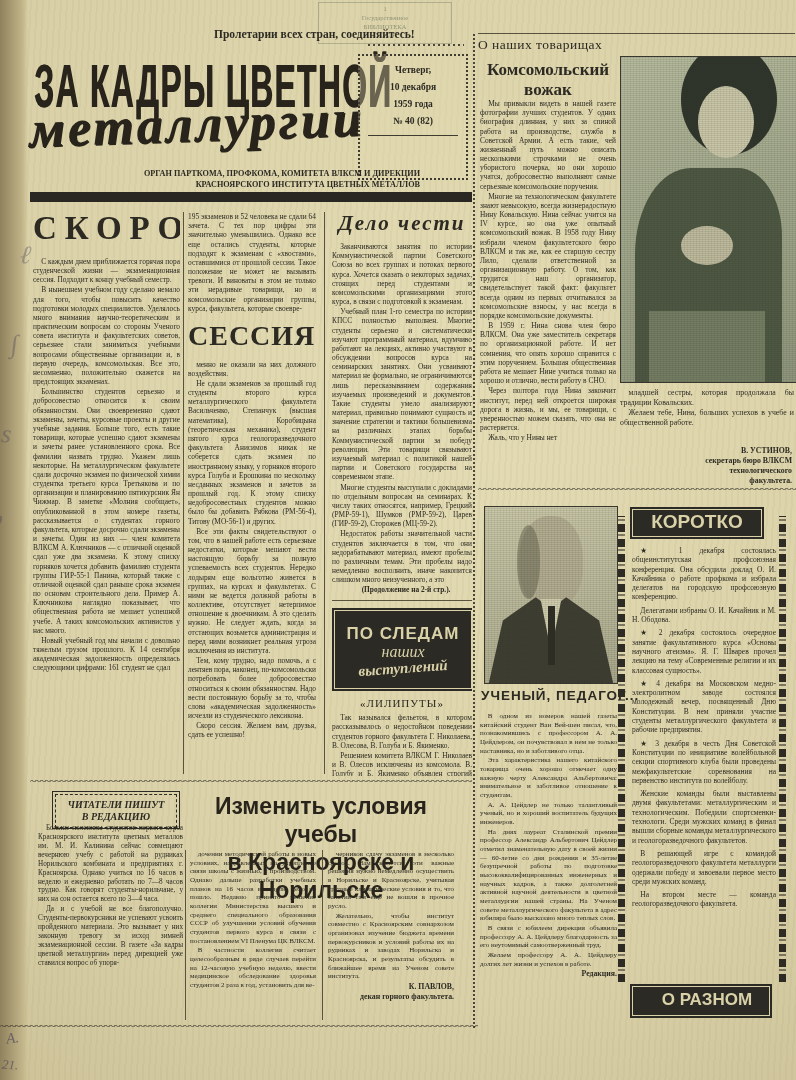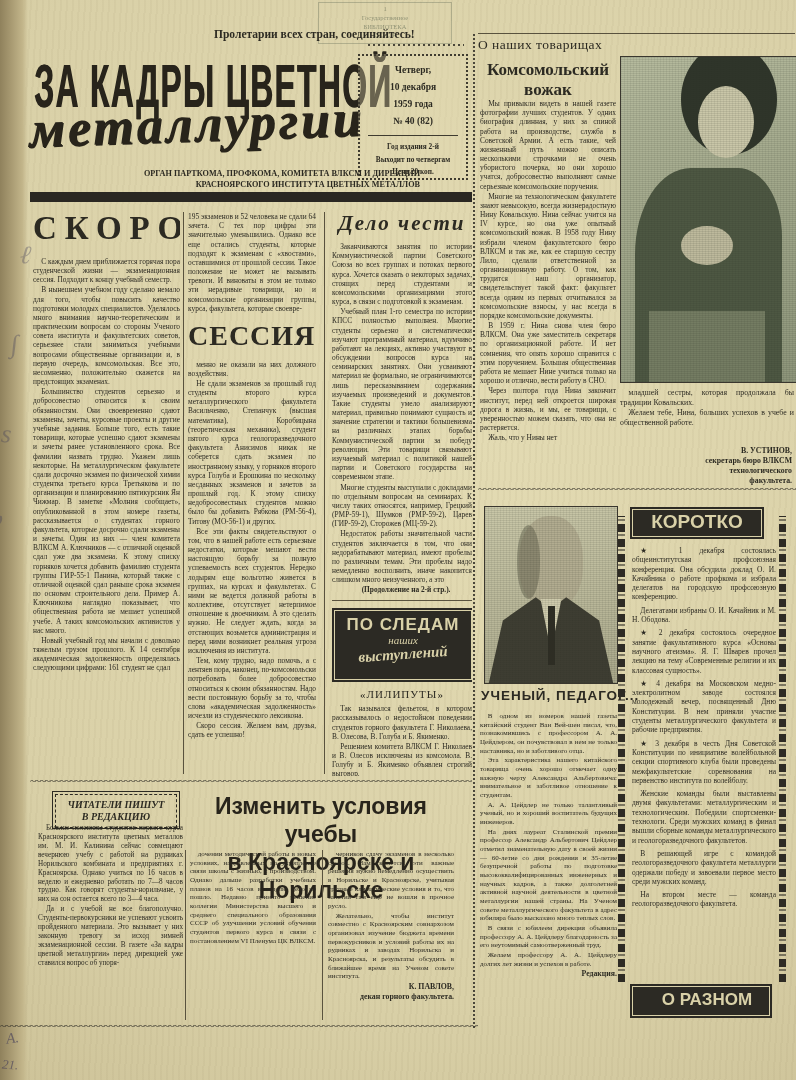--- a/index.html
+++ b/index.html
@@ -42,23 +42,23 @@
   .wavy::after{content:"~~~~~~~~~~~~~~~~~~~~~~~~~~~~~~~~~~~~~~~~~~~~~~~~~~~~~~~~~~~~~~~~~~~~~~~~~~~~~~~~~~~~~~~~~~~~~~~~~~~~";}
   .orn{width:7px;background:repeating-linear-gradient(0deg,#2e2b24 0 8px,rgba(0,0,0,0) 8px 11px,rgba(46,43,36,.55) 11px 13px,rgba(0,0,0,0) 13px 15px);}
   
   .col{overflow:hidden;text-align:justify;font-size:7.4px;line-height:1.24;}
   .col p{margin:0 0 1px;text-indent:1.1em;}
   .h-skoro{font-weight:bold;font-size:33px;letter-spacing:8px;text-align:center;margin:2px 0 8px;text-indent:0;}
   .h-sessiya{font-weight:bold;font-size:28px;letter-spacing:1px;text-align:center;margin:6px 0 6px;}
   .h-delo{font-weight:bold;font-style:italic;font-size:21px;letter-spacing:2px;text-align:center;margin:0 0 6px;white-space:nowrap;}
   .more{font-weight:bold;text-align:center;text-indent:0;margin-top:3px;}
   .posledam{margin:7px auto 6px;width:138px;height:66px;background:#2c2a24;color:#d9d1a8;
-    text-align:center;padding-top:4px;border:2px solid #2c2a24;box-shadow:0 0 0 1px #d9d1a8 inset;}
+    text-align:center;padding-top:13px;border:2px solid #2c2a24;box-shadow:0 0 0 1px #d9d1a8 inset;}
   .posledam .l1{font-family:"Liberation Sans","DejaVu Sans",sans-serif;font-weight:900;font-size:17px;letter-spacing:1px;}
-  .posledam .l2{font-style:italic;font-size:11px;line-height:1.05;}
+  .posledam .l2{font-style:italic;font-size:16px;line-height:1.05;}
   .posledam .l3{font-style:italic;font-weight:bold;font-size:15px;line-height:1.1;transform:rotate(-4deg);}
   .h-lilip{font-weight:normal;font-size:11px;text-align:center;margin:4px 0 3px;letter-spacing:1px;}
   .kicker{left:478px;top:37px;width:200px;font-size:13.5px;letter-spacing:.5px;}
   .h-vozhak{left:478px;top:60px;width:140px;text-align:center;font-weight:bold;font-size:17px;line-height:1.15;}
   .byline{text-align:right;font-weight:bold;font-size:7.8px;line-height:1.3;}
   .h-ucheny{left:481px;top:688px;width:138px;font-family:"Liberation Sans","DejaVu Sans",sans-serif;
     font-weight:900;font-size:13.5px;letter-spacing:1px;white-space:nowrap;}
   .blackbox{background:#2c2a24;color:#d9d1a8;font-family:"Liberation Sans","DejaVu Sans",sans-serif;
     font-weight:900;text-align:center;border:2px solid #2c2a24;box-shadow:0 0 0 1px #d9d1a8 inset;}
   .k-star p{text-indent:1.1em;}
@@ -108,25 +108,20 @@
   <div class="abs mast2">металлургии</div>
 
   <div class="abs issuebox">
     <div class="b1">
       <div>Четверг,</div>
       <div>10 декабря</div>
       <div>1959 года</div>
       <div>№ 40 (82)</div>
     </div>
     <div class="sep"></div>
-    <div class="b2">
-      <div>Год издания 2-й</div>
-      <div>Выходит по четвергам</div>
-      <div>Цена 20 коп.</div>
-    </div>
   </div>
 
   <div class="abs orglines">
     <div>ОРГАН ПАРТКОМА, ПРОФКОМА, КОМИТЕТА ВЛКСМ И ДИРЕКЦИИ</div>
     <div>КРАСНОЯРСКОГО ИНСТИТУТА ЦВЕТНЫХ МЕТАЛЛОВ</div>
     <div>им. М. И. КАЛИНИНА</div>
   </div>
 
   <div class="abs topbar"></div>
 
@@ -276,20 +271,21 @@
 
   <div class="abs col" style="left:38px;top:824px;width:145px;height:198px;font-size:7.2px;">
     <div>
         <p>Больше половины студентов первого курса Красноярского института цветных металлов им. М. И. Калинина сейчас совмещают вечернюю учебу с работой на рудниках Норильского комбината и предприятиях г. Красноярска. Однако учиться по 16 часов в неделю и ежедневно работать по 7—8 часов трудно. Как говорят студенты-норильчане, у них на сон остается всего по 3—4 часа.</p>
         <p>Да и с учебой не все благополучно. Студенты-первокурсники не успевают усвоить пройденного материала. Это вызывает у них законную тревогу за исход зимней экзаменационной сессии. В газете «За кадры цветной металлургии» перед дирекцией уже ставился вопрос об упоря-</p>
       </div>
   </div>
   <div class="abs col" style="left:190px;top:850px;width:126px;height:172px;font-size:7px;">
     <div>
         <p>дочении методической работы в новых условиях, направленных на укрепление связи школы с жизнью, с производством. Однако дальше разработки учебных планов на 16 часов в неделю дело не пошло. Недавно принято решение коллегии Министерства высшего и среднего специального образования СССР об улучшении условий обучения студентов первого курса в связи с постановлением VI Пленума ЦК ВЛКСМ.</p>
+        <p>В частности коллегия считает целесообразным в ряде случаев перейти на 12-часовую учебную неделю, ввести медицинское обследование здоровья студентов 2 раза в год, установить для ве-</p>
       </div>
   </div>
   <div class="abs col" style="left:328px;top:850px;width:126px;height:172px;font-size:7px;">
     <div>
         <p>черников сдачу экзаменов в несколько сроков. Нам кажется, эти важные решения нужно немедленно осуществить в Норильске и Красноярске, учитывая трудные климатические условия и то, что занятия там еще не вошли в прочное русло.</p>
         <p>Желательно, чтобы институт совместно с Красноярским совнархозом организовал изучение бюджета времени первокурсников и условий работы их на рудниках и заводах Норильска и Красноярска, и результаты обсудить в ближайшее время на Ученом совете института.</p>
       </div>
     <div class="byline">
       <span>К. ПАВЛОВ,</span><br>
       <span>декан горного факультета.</span>

